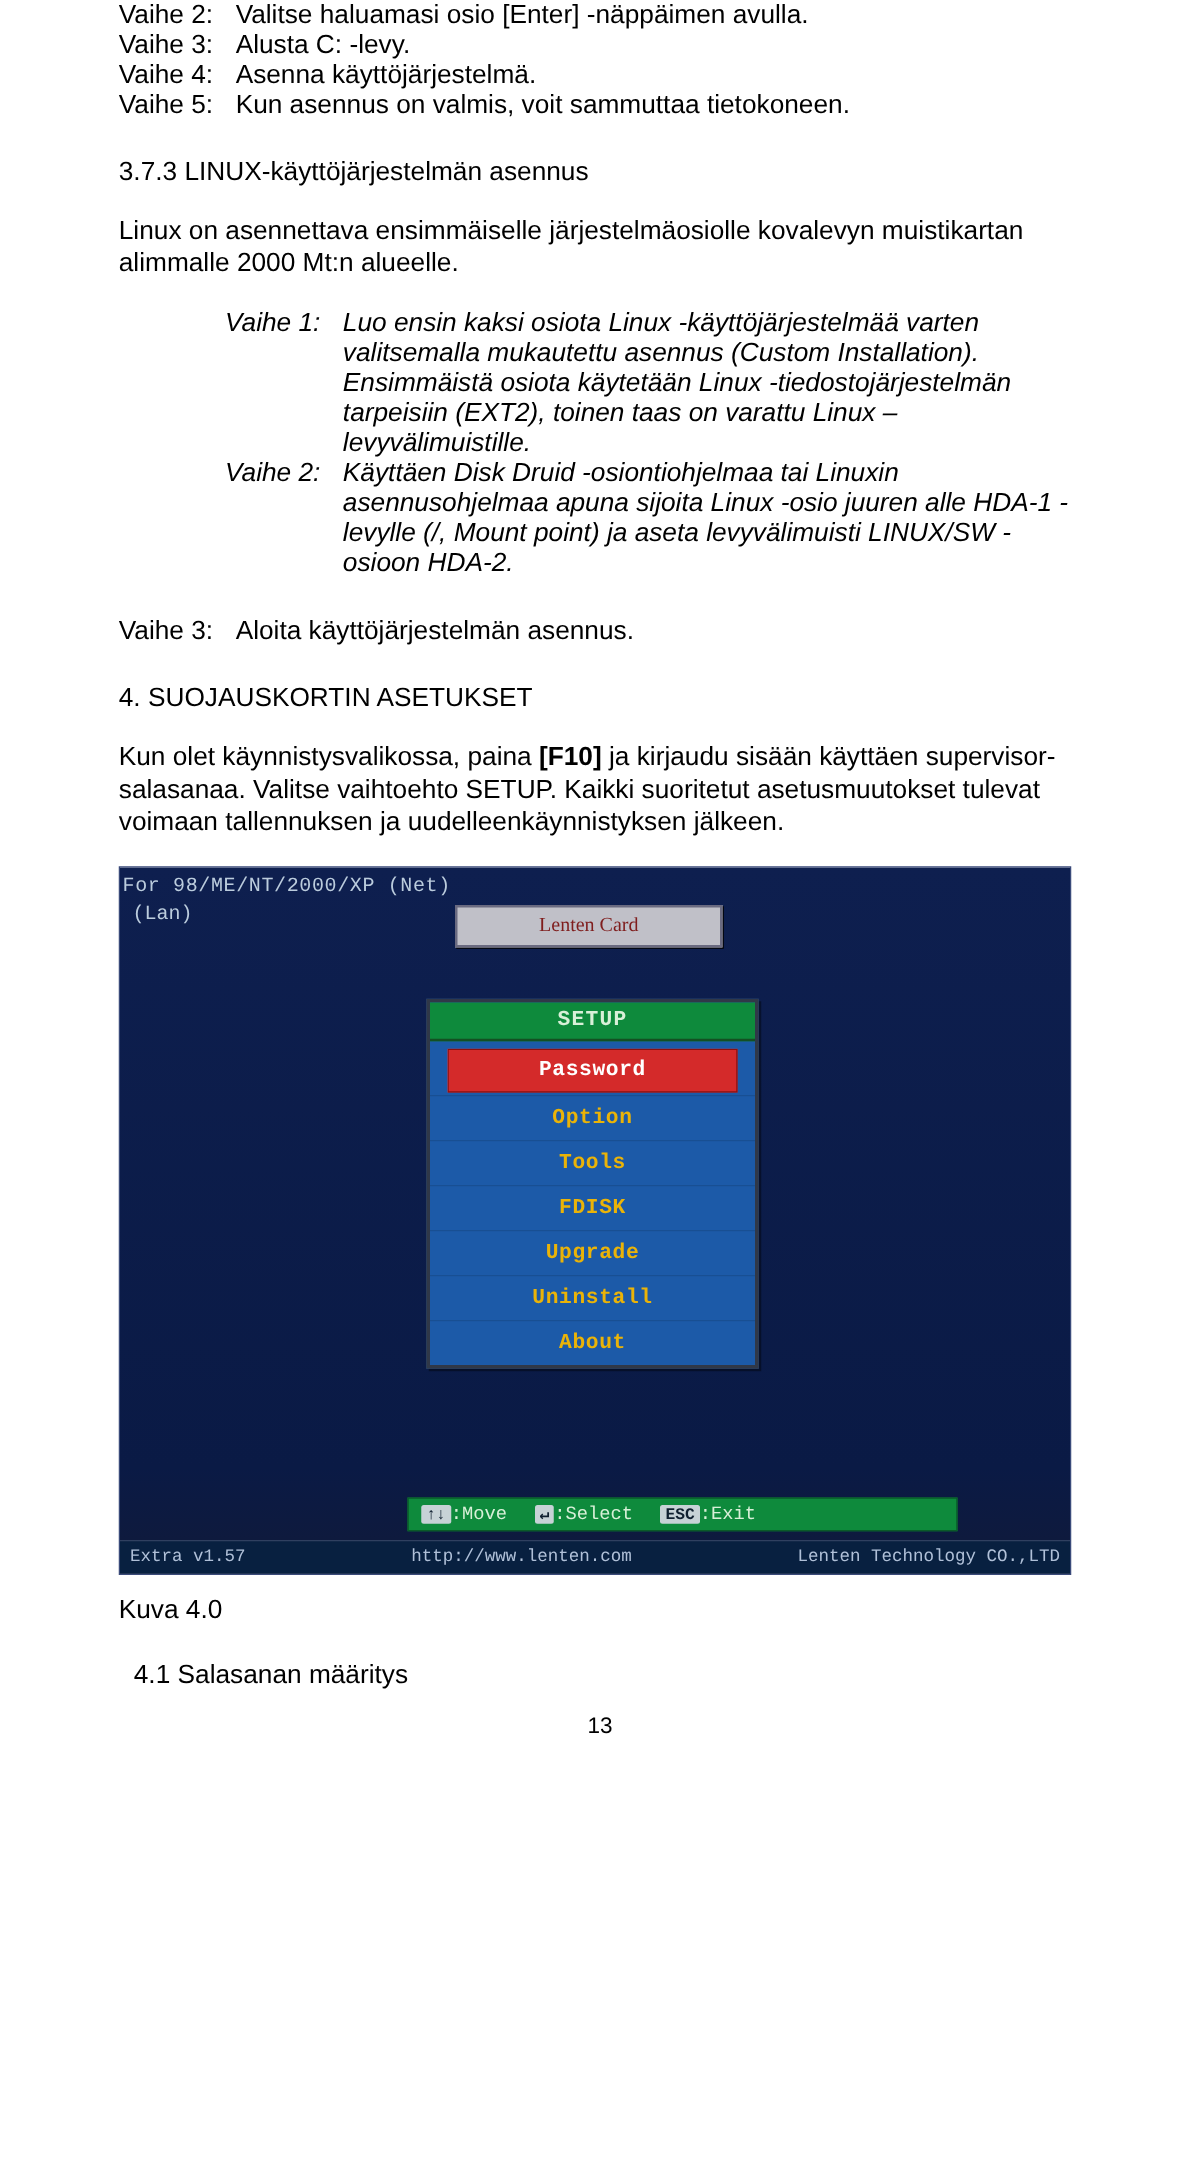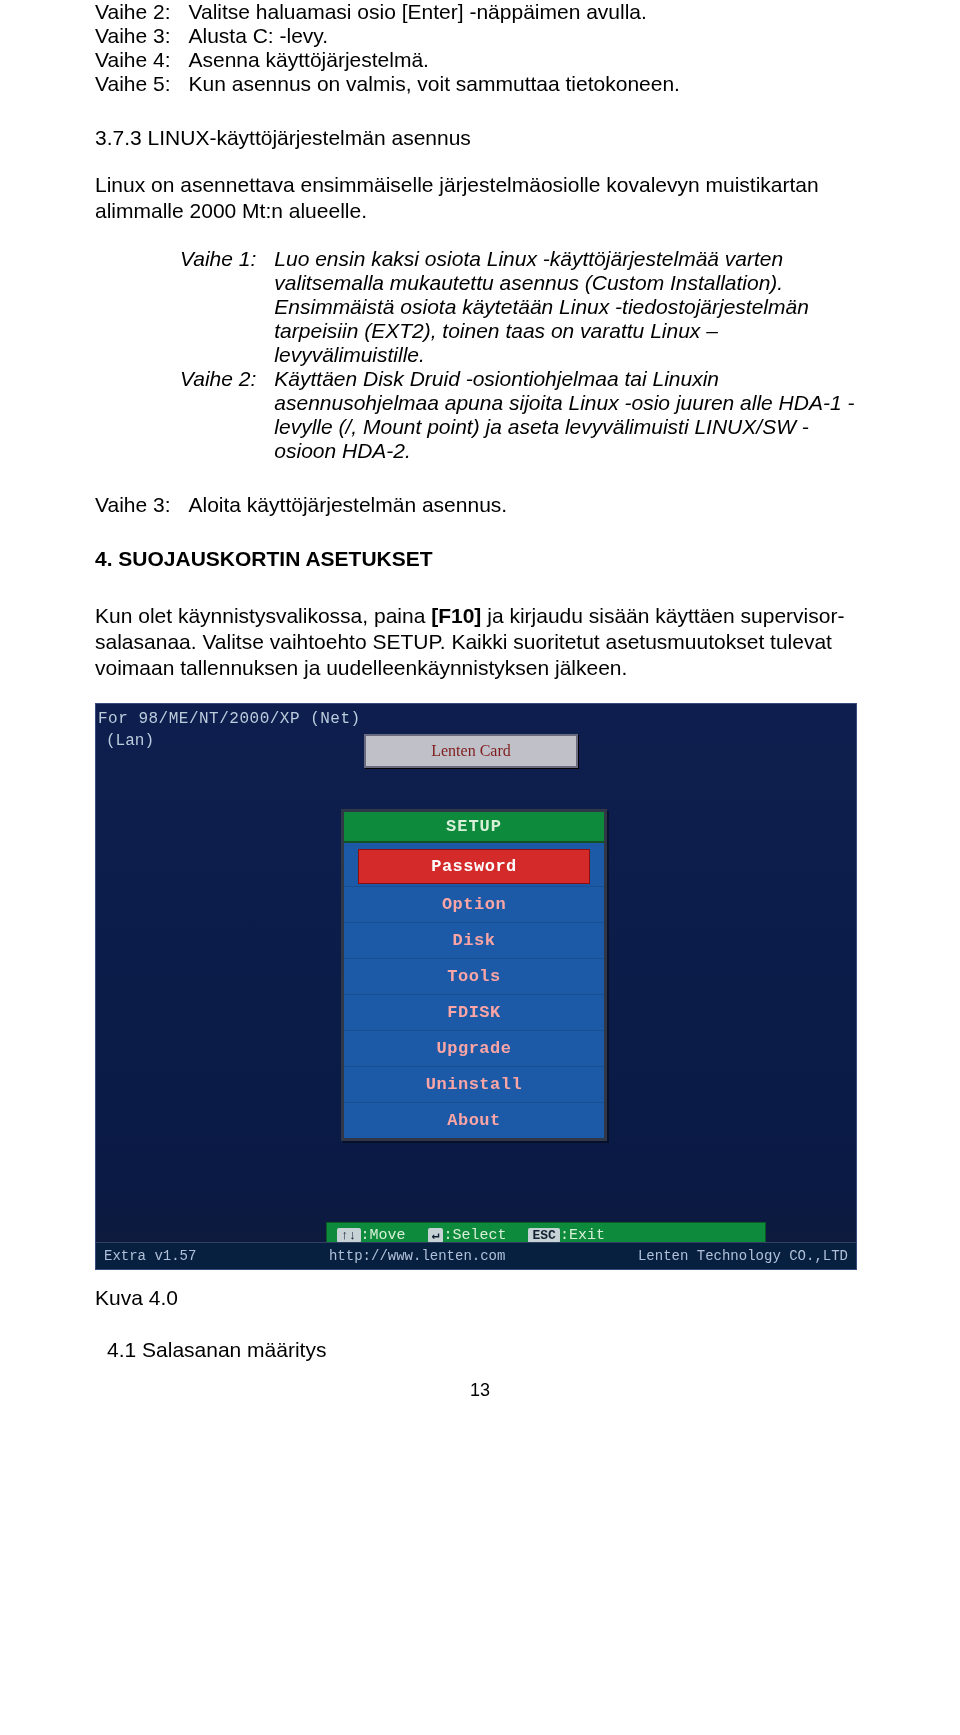--- a/index.html
+++ b/index.html
@@ -38,22 +38,22 @@
     margin: 0 0 22px 0;
     line-height: 1.25;
   }
   .nested {
     margin-left: 85px;
     margin-bottom: 22px;
     font-style: italic;
   }
   .nested-wide .step-text { padding-right: 10px; }
   .heading-bold {
-    font-weight: bold;
-    margin: 10px 0 32px 0;
+    font-weight: normal;
+    margin: 10px 0 22px 0;
   }
   .bold-inline { font-weight: bold; }
 
   
   .screenshot {
     width: 760px;
     height: 565px;
     background: linear-gradient(180deg, #0e1f4f 0%, #0a1a45 85%, #101a3a 100%);
     position: relative;
     font-family: "Courier New", monospace;
@@ -101,37 +101,37 @@
     color: #d8f0d8;
     text-align: center;
     font-weight: bold;
     padding: 5px 0;
     font-size: 17px;
     letter-spacing: 1px;
     border-bottom: 2px solid #145023;
   }
   .menu-item {
     text-align: center;
-    color: #fca5a5;
+    color: #eab308;
     font-size: 17px;
     padding: 8px 0;
     border-top: 1px solid rgba(0,0,0,0.12);
     font-weight: bold;
     letter-spacing: 0.5px;
   }
   .menu-item.selected {
     background: #d42a2a;
     color: #fff;
     margin: 6px 14px 2px 14px;
     border-top: none;
     box-shadow: inset 0 0 0 1px #8a1010;
   }
   .helpbar {
     position: absolute;
-    bottom: 20px; left: 230px; right: 90px;
+    bottom: 34px; left: 230px; right: 90px;
     background: #0e8a3c;
     color: #d8f0d8;
     font-size: 15px;
     padding: 4px 10px;
     display: flex;
     gap: 22px;
     border: 1px solid #0a5a28;
   }
   .helpbar .key {
     background: #c7d2d6;
@@ -225,21 +225,20 @@
 
   <div class="screenshot">
     <div class="crt-topline">For 98/ME/NT/2000/XP (Net)</div>
     <div class="crt-lan">(Lan)</div>
     <div class="titlebar">Lenten Card</div>
 
     <div class="setup-window">
       <div class="setup-header">SETUP</div>
       <div class="menu-item selected">Password</div>
       <div class="menu-item">Option</div>
-      <div class="menu-item">Disk</div>
       <div class="menu-item">Tools</div>
       <div class="menu-item">FDISK</div>
       <div class="menu-item">Upgrade</div>
       <div class="menu-item">Uninstall</div>
       <div class="menu-item">About</div>
     </div>
 
     <div class="helpbar">
       <span><span class="key">↑↓</span><span>:Move</span></span>
       <span><span class="key">↵</span><span>:Select</span></span>

